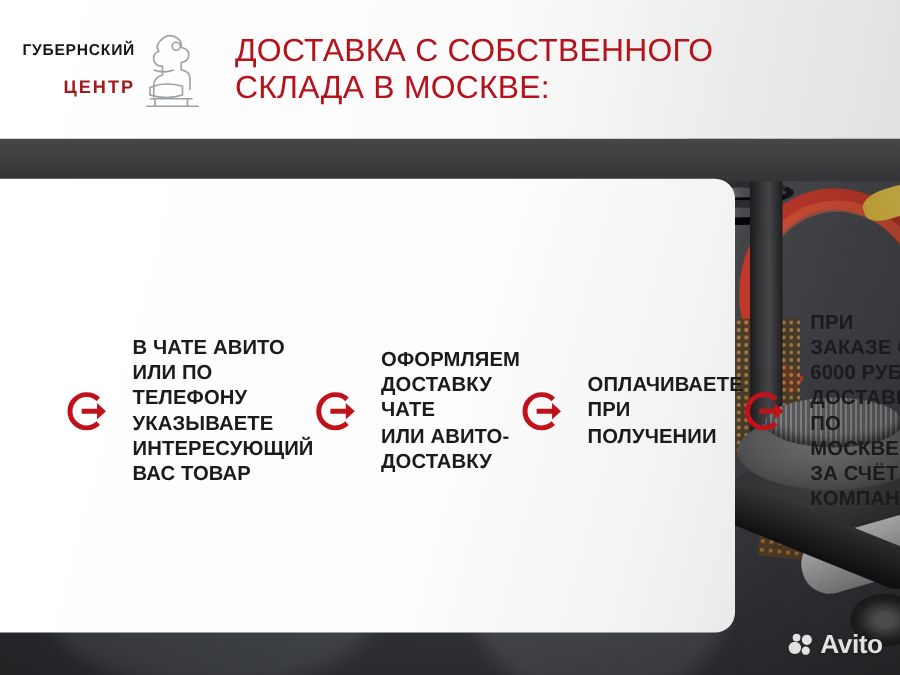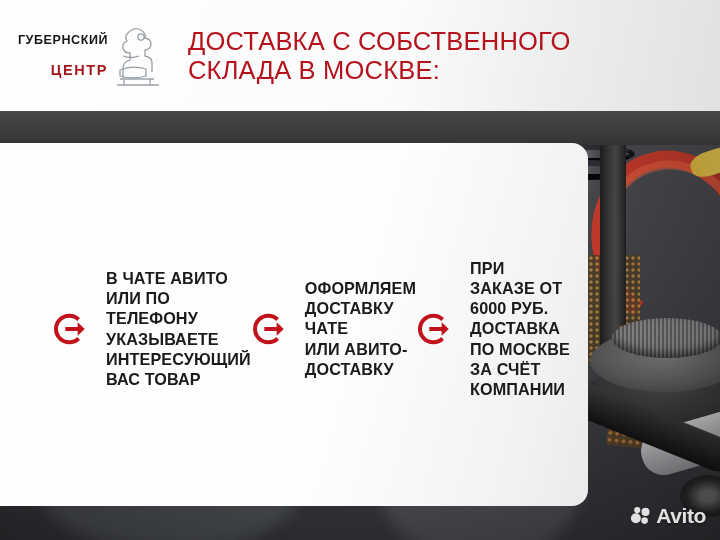--- a/index.html
+++ b/index.html
@@ -250,20 +250,28 @@
   <div class="row">
     <svg class="arrow-icon" viewBox="0 0 40 40">
       <path d="M28 10 A14 14 0 1 0 28 30" fill="none" stroke="#c1121c" stroke-width="4.2" stroke-linecap="butt"></path>
       <path d="M14 20 H30" fill="none" stroke="#c1121c" stroke-width="4.2"></path>
       <path d="M27 13 L34.5 20 L27 27 Z" fill="#c1121c"></path>
     </svg>
     <div class="row-text">ОФОРМЛЯЕМ ДОСТАВКУ ЧАТЕ
 ИЛИ АВИТО-ДОСТАВКУ</div>
   </div>
 
+  <div class="row">
+    <svg class="arrow-icon" viewBox="0 0 40 40">
+      <path d="M28 10 A14 14 0 1 0 28 30" fill="none" stroke="#c1121c" stroke-width="4.2" stroke-linecap="butt"></path>
+      <path d="M14 20 H30" fill="none" stroke="#c1121c" stroke-width="4.2"></path>
+      <path d="M27 13 L34.5 20 L27 27 Z" fill="#c1121c"></path>
+    </svg>
+    <div class="row-text">ОПЛАЧИВАЕТЕ ПРИ ПОЛУЧЕНИИ</div>
+  </div>
 
 
   <div class="row">
     <svg class="arrow-icon" viewBox="0 0 40 40">
       <path d="M28 10 A14 14 0 1 0 28 30" fill="none" stroke="#c1121c" stroke-width="4.2" stroke-linecap="butt"></path>
       <path d="M14 20 H30" fill="none" stroke="#c1121c" stroke-width="4.2"></path>
       <path d="M27 13 L34.5 20 L27 27 Z" fill="#c1121c"></path>
     </svg>
     <div class="row-text">ПРИ ЗАКАЗЕ ОТ 6000 РУБ. ДОСТАВКА
 ПО МОСКВЕ ЗА СЧЁТ КОМПАНИИ</div>

